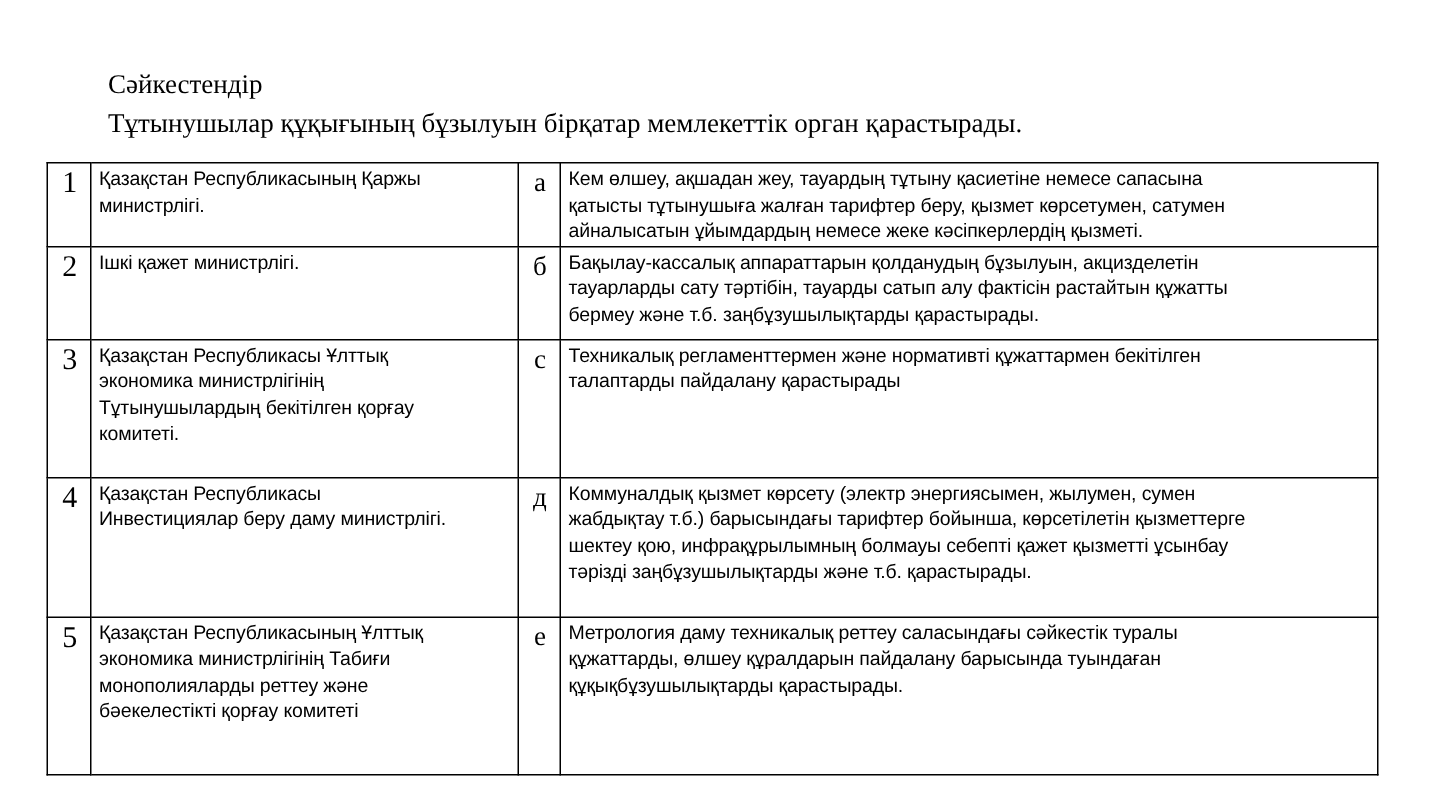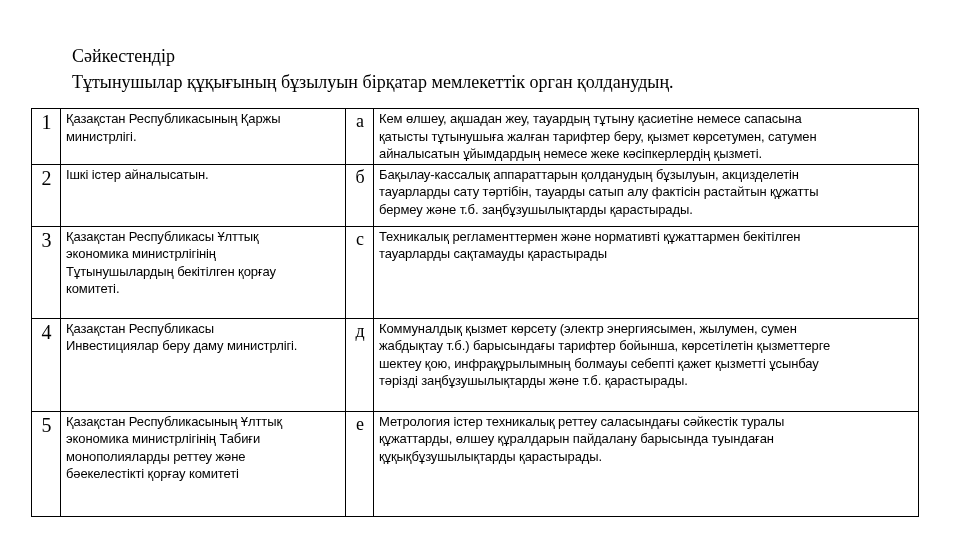--- a/index.html
+++ b/index.html
@@ -66,21 +66,21 @@
   tr.row-4 { height: 93px; }
   tr.row-5 { height: 105px; }
 </style>
 </head>
 <body>
 
 <div class="slide">
 
   <div class="title-block">
     <div>Сәйкестендір</div>
-    <div>Тұтынушылар құқығының бұзылуын бірқатар мемлекеттік орган қолданудың.</div>
+    <div>Тұтынушылар құқығының бұзылуын бірқатар мемлекеттік орган қарастырады.</div>
   </div>
 
   <table class="match-table">
     <colgroup>
       <col style="width:29px">
       <col style="width:285px">
       <col style="width:28px">
       <col style="width:545px">
     </colgroup>
     <tbody>
@@ -88,53 +88,53 @@
         <td class="num-cell">1</td>
         <td class="organ-cell">Қазақстан Республикасының Қаржы
 министрлігі.</td>
         <td class="letter-cell">а</td>
         <td class="desc-cell">Кем өлшеу, ақшадан жеу, тауардың тұтыну қасиетіне немесе сапасына
 қатысты тұтынушыға жалған тарифтер беру, қызмет көрсетумен, сатумен
 айналысатын ұйымдардың немесе жеке кәсіпкерлердің қызметі.</td>
       </tr>
       <tr class="row-2">
         <td class="num-cell">2</td>
-        <td class="organ-cell">Ішкі істер айналысатын.</td>
+        <td class="organ-cell">Ішкі қажет министрлігі.</td>
         <td class="letter-cell">б</td>
         <td class="desc-cell">Бақылау-кассалық аппараттарын қолданудың бұзылуын, акцизделетін
 тауарларды сату тәртібін, тауарды сатып алу фактісін растайтын құжатты
 бермеу және т.б. заңбұзушылықтарды қарастырады.</td>
       </tr>
       <tr class="row-3">
         <td class="num-cell">3</td>
         <td class="organ-cell">Қазақстан Республикасы Ұлттық
 экономика министрлігінің
 Тұтынушылардың бекітілген қорғау
 комитеті.</td>
         <td class="letter-cell">с</td>
         <td class="desc-cell">Техникалық регламенттермен және нормативті құжаттармен бекітілген
-тауарларды сақтамауды қарастырады</td>
+талаптарды пайдалану қарастырады</td>
       </tr>
       <tr class="row-4">
         <td class="num-cell">4</td>
         <td class="organ-cell">Қазақстан Республикасы
 Инвестициялар беру даму министрлігі.</td>
         <td class="letter-cell">д</td>
         <td class="desc-cell">Коммуналдық қызмет көрсету (электр энергиясымен, жылумен, сумен
 жабдықтау т.б.) барысындағы тарифтер бойынша, көрсетілетін қызметтерге
 шектеу қою, инфрақұрылымның болмауы себепті қажет қызметті ұсынбау
 тәрізді заңбұзушылықтарды және т.б. қарастырады.</td>
       </tr>
       <tr class="row-5">
         <td class="num-cell">5</td>
         <td class="organ-cell">Қазақстан Республикасының Ұлттық
 экономика министрлігінің Табиғи
 монополияларды реттеу және
 бәекелестікті қорғау комитеті</td>
         <td class="letter-cell">е</td>
-        <td class="desc-cell">Метрология істер техникалық реттеу саласындағы сәйкестік туралы
+        <td class="desc-cell">Метрология даму техникалық реттеу саласындағы сәйкестік туралы
 құжаттарды, өлшеу құралдарын пайдалану барысында туындаған
 құқықбұзушылықтарды қарастырады.</td>
       </tr>
     </tbody>
   </table>
 
 </div>
 
 </body></html>

